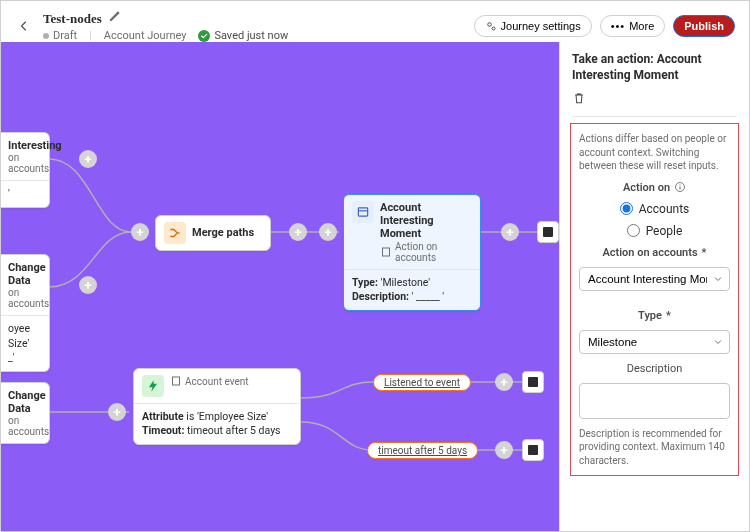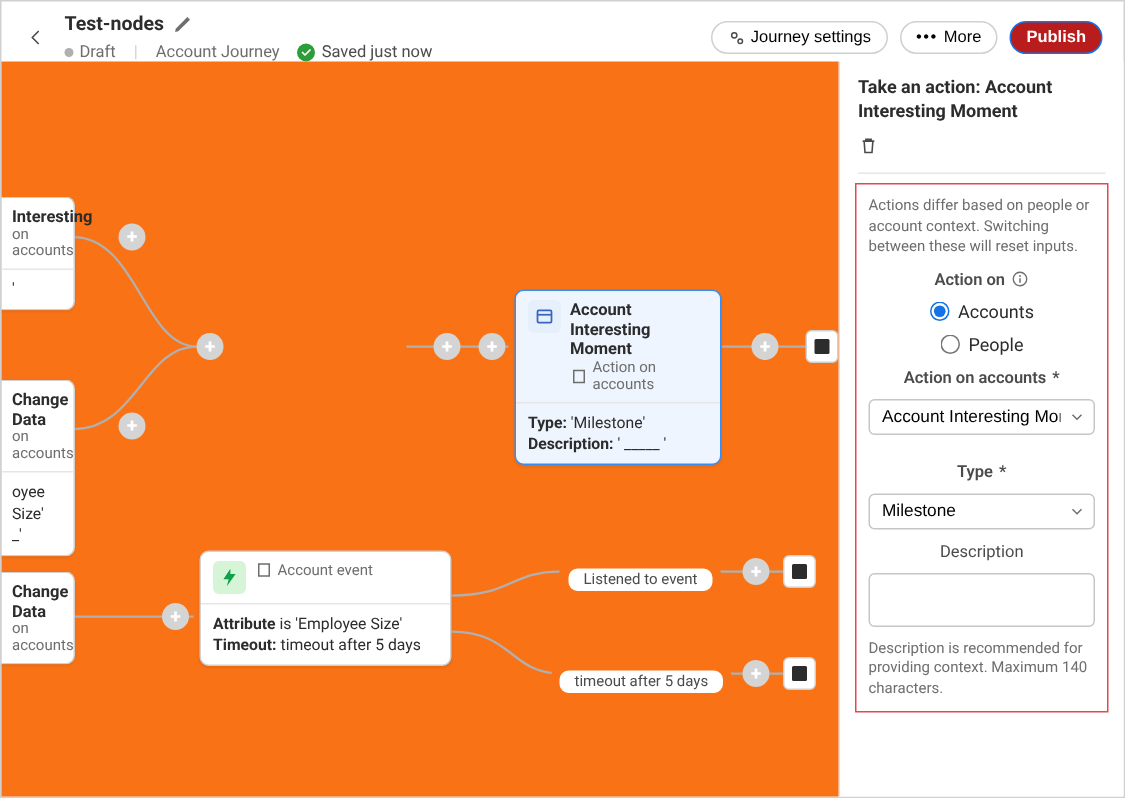--- a/index.html
+++ b/index.html
@@ -1,36 +1,36 @@
 <!DOCTYPE html>
 <html><head>
 <meta charset="utf-8">
 <style>
   * { box-sizing: border-box; margin: 0; padding: 0; }
   html, body { width: 750px; height: 532px; font-family: -apple-system, BlinkMacSystemFont, "Segoe UI", Roboto, sans-serif; font-size: 12px; color: #2c2c2c; overflow: hidden; background:#fff; }
   .app { width: 750px; height: 532px; border: 1px solid #d0d0d0; display:flex; flex-direction:column; }
   .topbar { display:flex; align-items:center; padding:8px 14px 0 14px; gap:10px; }
   .back { width:18px; height:18px; display:flex; align-items:center; justify-content:center; cursor:pointer; }
   .titleblock { flex:1; display:flex; flex-direction:column; gap:2px; }
-  .titlerow { display:flex; align-items:flex-start; gap:6px; }
+  .titlerow { display:flex; align-items:flex-end; gap:6px;font-family:Liberation Serif, serif; }
   .title { font-weight:700; font-size:13px; }
   .editico { width:14px; height:14px; color:#6e6e6e; }
   .metarow { display:flex; align-items:center; gap:12px; color:#6e6e6e; font-size:11px; }
   .metarow .sep { color:#d0d0d0; }
   .dot { width:6px; height:6px; border-radius:50%; background:#b0b0b0; display:inline-block; margin-right:4px; }
   .saved { display:flex; align-items:flex-end; gap:4px; color:#4b4b4b; }
   .check { width:12px; height:12px; background:#2d9d3a; border-radius:50%; display:flex; align-items:center; justify-content:center; }
   .check svg { width:8px; height:8px; fill:#fff; }
   .topbuttons { display:flex; gap:8px; align-items:center; }
   .btn { border:1px solid #d0d0d0; background:#fff; border-radius:14px; padding:4px 10px; font-size:11px; display:flex; align-items:flex-end; gap:4px; cursor:pointer; }
   .btn.primary { background:#b91c1c; border-color:#1473e6; color:#fff; font-weight:600; }
   .tabs { display:flex; padding:6px 14px 0 14px; border-bottom:1px solid #e0e0e0; }
   .tab { padding:6px 2px 8px 2px; font-size:12px; font-weight:600; border-bottom:2px solid #2c2c2c; }
   .workspace { flex:1; display:flex; min-height:0; }
-  .canvas { flex:1; background:#f97316; position:relative; overflow:hidden;padding-left:13px; }
+  .canvas { flex:1; background:#8b5cf6; position:relative; overflow:hidden;padding-left:13px; }
   .side { width:190px; border-left:1px solid #e0e0e0; background:#fff; padding:10px 12px; display:flex; flex-direction:column; gap:8px; overflow:auto; }
   .side h3 { font-size:12px; font-weight:700; line-height:1.3; }
   .trash { color:#6e6e6e; }
   .hr { height:1px; background:#e6e6e6; }
   .help { color:#6e6e6e; font-size:10px; line-height:1.35; }
   .label { font-size:11px; color:#4b4b4b; display:flex; align-items:center; gap:4px; font-weight:600;}
   .label .req { color:#4b4b4b; }
   .radio { display:flex; align-items:center; gap:6px; font-size:12px; }
   .radio input { accent-color:#1473e6; }
   .select { position:relative; }
@@ -49,21 +49,21 @@
   .badge.blue { background:#e6effc; color:#3b63c4; }
   .node .ttl { font-weight:700; font-size:11px; line-height:1.2; }
   .node .sub { font-size:10px; color:#6e6e6e; display:flex; align-items:center; gap:3px; }
   .node .body { border-top:1px solid #e6e6e6; padding:6px 8px; font-size:10.5px; line-height:1.35; }
   .node .body b { font-weight:700; }
   .node.selected { border:1.5px solid #378ef0; background:#eef5ff; }
 
   .plus { position:absolute; width:18px; height:18px; border-radius:50%; background:#d4d4d4; color:#fff; display:flex; align-items:center; justify-content:center; font-size:13px; font-weight:700; cursor:pointer; }
   .end { position:absolute; width:22px; height:22px; border-radius:4px; background:#fff; border:1px solid #d0d0d0; display:flex; align-items:center; justify-content:center; }
   .end .sq { width:10px; height:10px; background:#2c2c2c; border-radius:1px; }
-  .pill { position:absolute; background:#fff; border:6px solid #f97316; border-radius:12px; font-size:10px; padding:2px 10px; color:#4b4b4b; white-space:nowrap; }
+  .pill { position:absolute; background:#fff; border:1px solid #f97316; border-radius:12px; font-size:10px; padding:2px 10px; color:#4b4b4b; white-space:nowrap;text-decoration:underline; }
   svg.wires { position:absolute; top:0; left:0; }
   svg.wires path { stroke:#b0b0b0; stroke-width:1.5; fill:none; }
   .ico { width:12px; height:12px; flex:none; }
 </style>
 </head>
 <body>
 
 <div class="app">
 
   <div class="topbar">
@@ -154,20 +154,31 @@
               <div class="ttl">Change Data</div>
               <div class="sub">on accounts</div>
             </div>
           </div>
       </div>
 
       <div class="plus" style="left:78px; top:108px;">+</div>
       <div class="plus" style="left:78px; top:234px;">+</div>
       <div class="plus" style="left:130px; top:181px;">+</div>
 
+      <div class="node" style="left:154px; top:173px; width:116px;">
+        <div class="hdr">
+          <div class="badge orange">
+            <svg viewBox="0 0 24 24" width="14" height="14">
+                <path d="M4 6h6l6 6-6 6H4" fill="none" stroke="#cb6f10" stroke-width="2.2" stroke-linejoin="round"></path>
+                <path d="M16 12h4" stroke="#cb6f10" stroke-width="2.2"></path>
+              </svg>
+          </div>
+          <div class="ttl" style="align-self:center;">Merge paths</div>
+        </div>
+      </div>
 
       <div class="plus" style="left:288px; top:181px;">+</div>
       <div class="plus" style="left:318px; top:181px;">+</div>
 
       <div class="node selected" style="left:342px; top:152px; width:138px;">
         <div class="hdr">
           <div class="badge blue">
             <svg viewBox="0 0 24 24" width="14" height="14">
                 <rect x="4" y="5" width="16" height="14" rx="1.5" fill="none" stroke="#3b63c4" stroke-width="2"></rect>
                 <path d="M4 10h16" stroke="#3b63c4" stroke-width="2"></path>

